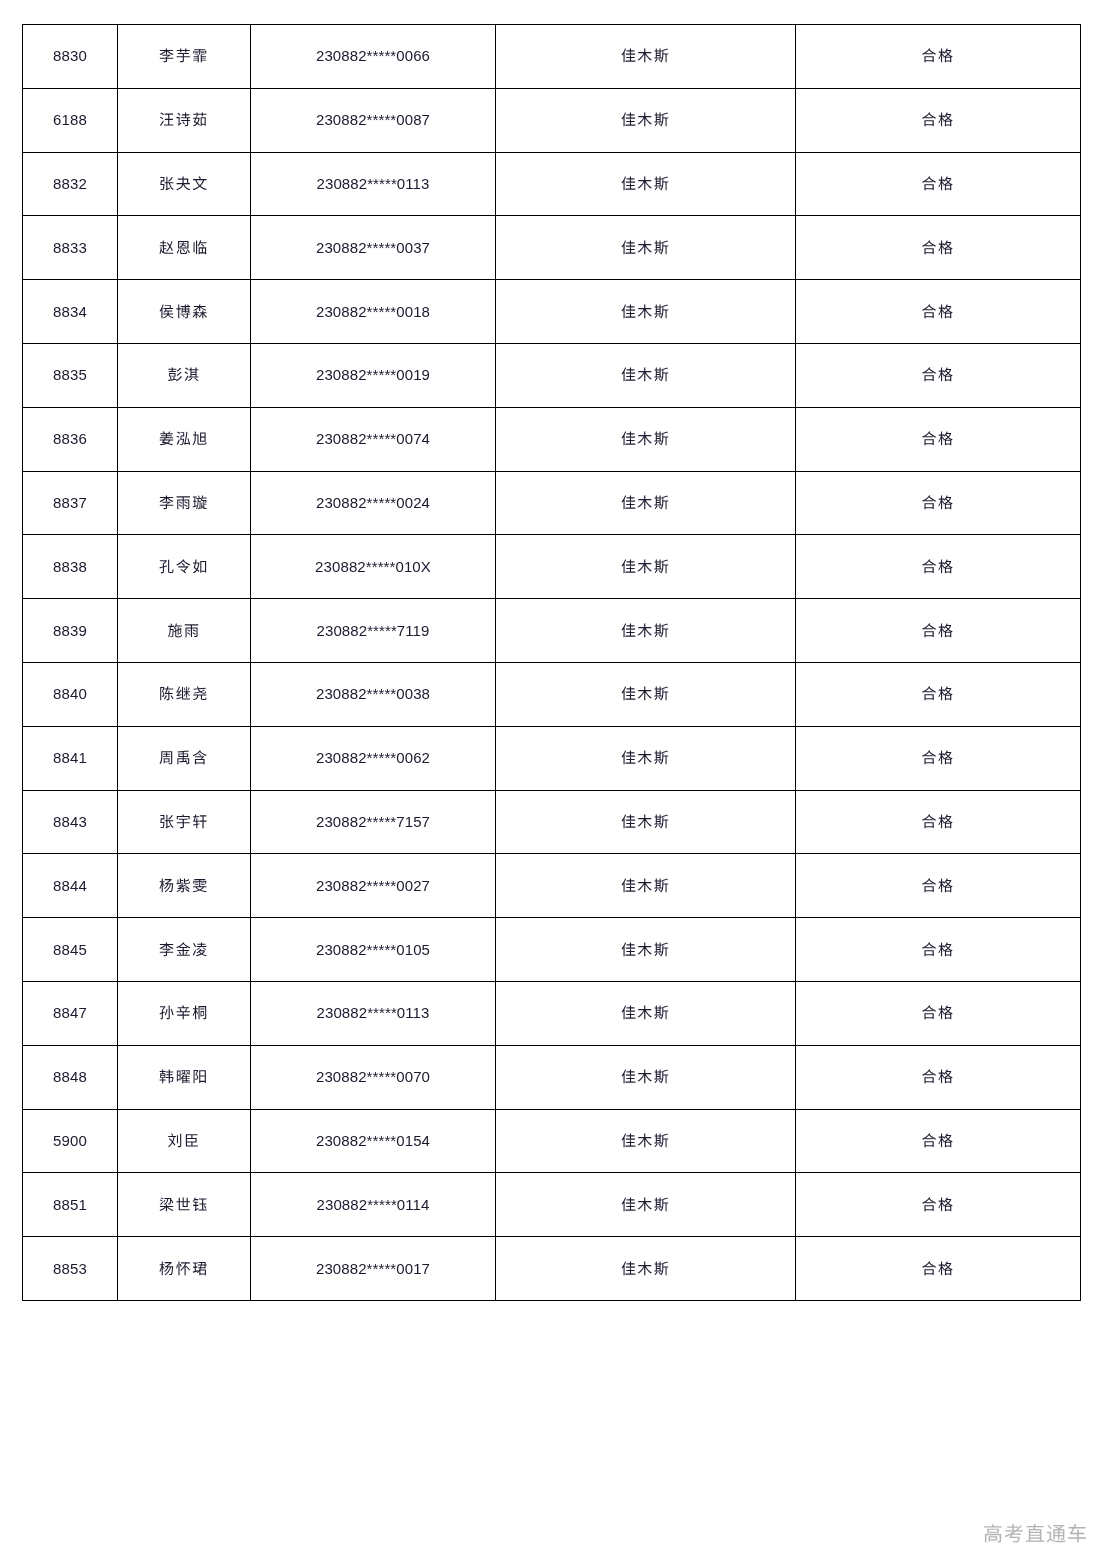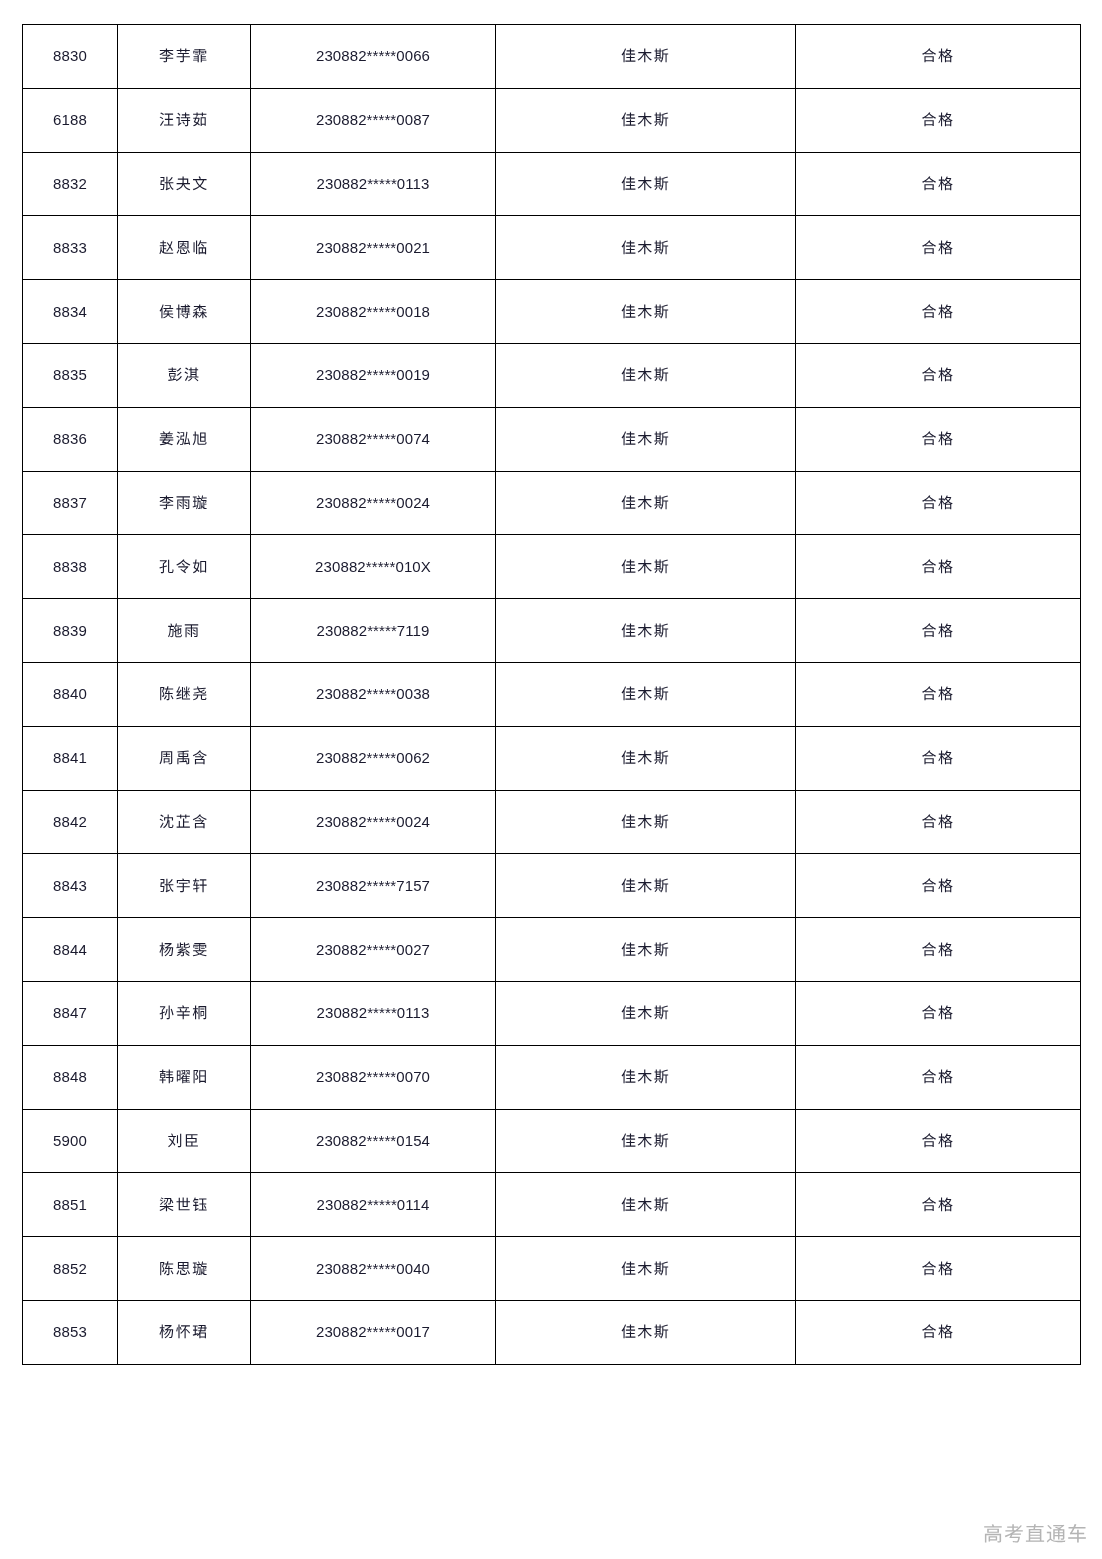--- a/index.html
+++ b/index.html
@@ -120,21 +120,21 @@
         <tr>
           <td class="seq">8832</td>
           <td class="name">张夬文</td>
           <td class="idnum">230882*****0113</td>
           <td class="city">佳木斯</td>
           <td class="status">合格</td>
         </tr>
         <tr>
           <td class="seq">8833</td>
           <td class="name">赵恩临</td>
-          <td class="idnum">230882*****0021</td>
+          <td class="idnum">230882*****0037</td>
           <td class="city">佳木斯</td>
           <td class="status">合格</td>
         </tr>
         <tr>
           <td class="seq">8834</td>
           <td class="name">侯博森</td>
           <td class="idnum">230882*****0018</td>
           <td class="city">佳木斯</td>
           <td class="status">合格</td>
         </tr>
@@ -181,41 +181,41 @@
           <td class="status">合格</td>
         </tr>
         <tr>
           <td class="seq">8841</td>
           <td class="name">周禹含</td>
           <td class="idnum">230882*****0062</td>
           <td class="city">佳木斯</td>
           <td class="status">合格</td>
         </tr>
         <tr>
-          <td class="seq">8842</td>
-          <td class="name">沈芷含</td>
-          <td class="idnum">230882*****0024</td>
-          <td class="city">佳木斯</td>
-          <td class="status">合格</td>
-        </tr>
-        <tr>
           <td class="seq">8843</td>
           <td class="name">张宇轩</td>
           <td class="idnum">230882*****7157</td>
           <td class="city">佳木斯</td>
           <td class="status">合格</td>
         </tr>
         <tr>
           <td class="seq">8844</td>
           <td class="name">杨紫雯</td>
           <td class="idnum">230882*****0027</td>
           <td class="city">佳木斯</td>
           <td class="status">合格</td>
         </tr>
         <tr>
+          <td class="seq">8845</td>
+          <td class="name">李金凌</td>
+          <td class="idnum">230882*****0105</td>
+          <td class="city">佳木斯</td>
+          <td class="status">合格</td>
+        </tr>
+        <tr>
           <td class="seq">8847</td>
           <td class="name">孙辛桐</td>
           <td class="idnum">230882*****0113</td>
           <td class="city">佳木斯</td>
           <td class="status">合格</td>
         </tr>
         <tr>
           <td class="seq">8848</td>
           <td class="name">韩曜阳</td>
           <td class="idnum">230882*****0070</td>
@@ -230,27 +230,20 @@
           <td class="status">合格</td>
         </tr>
         <tr>
           <td class="seq">8851</td>
           <td class="name">梁世钰</td>
           <td class="idnum">230882*****0114</td>
           <td class="city">佳木斯</td>
           <td class="status">合格</td>
         </tr>
         <tr>
-          <td class="seq">8852</td>
-          <td class="name">陈思璇</td>
-          <td class="idnum">230882*****0040</td>
-          <td class="city">佳木斯</td>
-          <td class="status">合格</td>
-        </tr>
-        <tr>
           <td class="seq">8853</td>
           <td class="name">杨怀珺</td>
           <td class="idnum">230882*****0017</td>
           <td class="city">佳木斯</td>
           <td class="status">合格</td>
         </tr>
       </tbody>
   </table>
 
   <div id="watermark">高考直通车</div>

